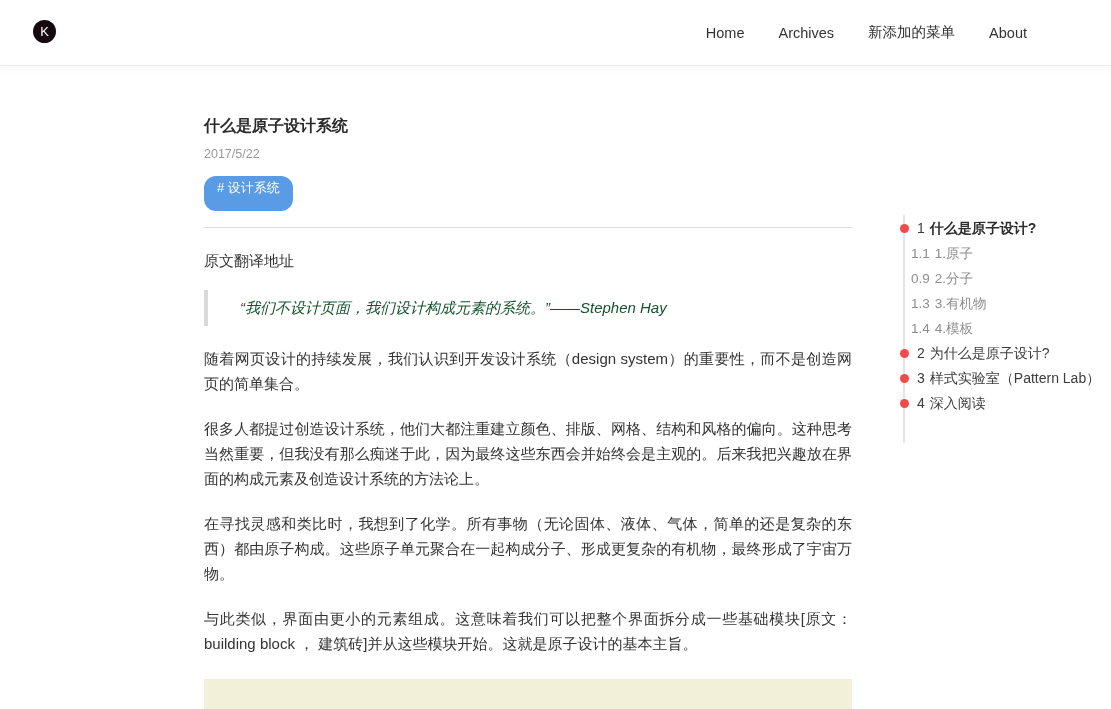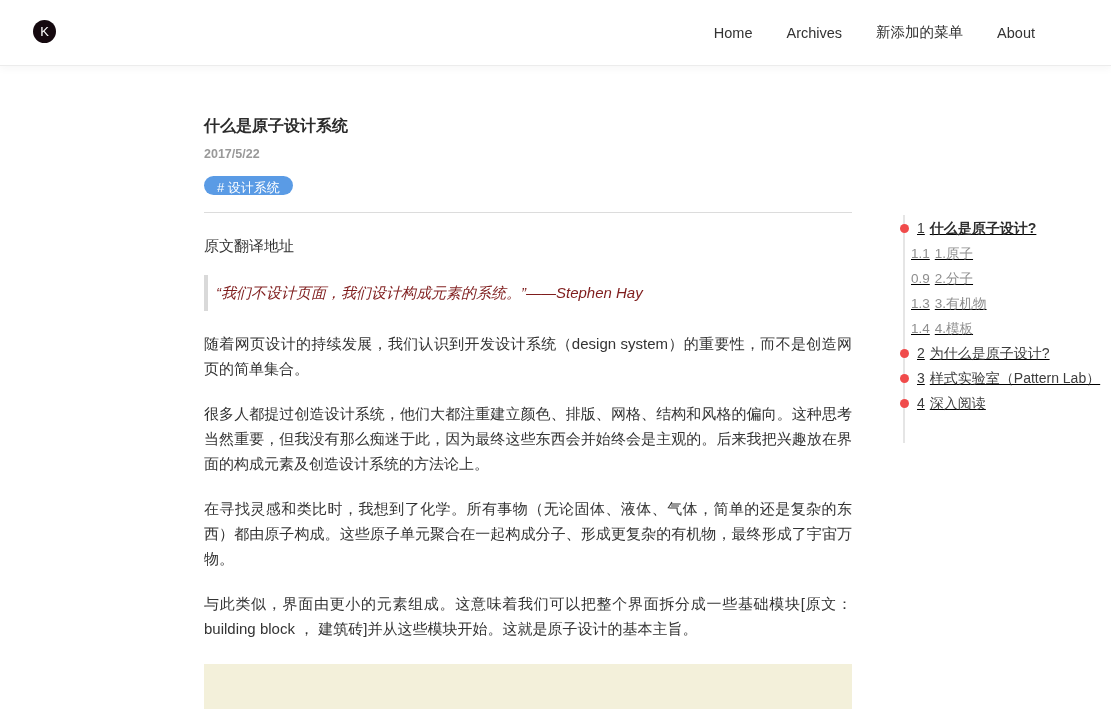--- a/index.html
+++ b/index.html
@@ -32,21 +32,21 @@
     background: #15090f;
     color: #fff;
     display: flex;
     align-items: center;
     justify-content: center;
     font-size: 13px;
     cursor: pointer;
   }
   .nav {
     position: absolute;
-    right: 76px; top: 0;
+    right: 84px; top: 0;
     height: 65px;
     display: flex;
     align-items: center;
     gap: 34px;
   }
   .nav-item {
     font-size: 14.5px;
     color: #333;
     text-decoration: none;
     cursor: pointer;
@@ -63,26 +63,25 @@
     margin: 47px 0 0;
     font-size: 16px;
     line-height: 28px;
     font-weight: 600;
     color: #2b2b2b;
   }
   .date {
     margin-top: 7px;
     font-size: 12.5px;
     color: #999;
-    font-weight: bold;
   }
   .tag {
     display: inline-block;
     margin-top: 15px;
-    height: 19px;
+    height: 35px;
     line-height: 23px;
     padding: 0 13px;
     border-radius: 12px;
     background: var(--tag-bg, #5a9be5);
     color: #fff;
     font-size: 13px;
     text-decoration: none;
     cursor: pointer;
   }
   .divider {
@@ -91,47 +90,46 @@
     margin: 16px 0 0;
   }
   .link-line { margin: 24px 0 0; font-size: 15px; }
   .link-line a {
     color: #333;
     text-underline-offset: 3px;
     cursor: pointer;
   }
   blockquote {
     margin: 19px 0 0;
-    padding: 7px 0 7px 8px;
+    padding: 7px 0 7px 32px;
     border-left: 4px solid #d9d9d9;
     font-style: italic;
     font-size: 15px;
     line-height: 22px;
-    color: #7f1d1d;
+    color: #14532d;
   }
   .article p.body {
     margin: 20px 0 0;
     font-size: 15px;
     line-height: 25px;
     color: #333;
     text-align: justify;
   }
   .article-image {
     margin-top: 23px;
     width: 100%;
     height: 220px;
     background: var(--image-bg, #f3f0da);
   }
 
   
   .toc {
     position: absolute;
     left: 903px; top: 213px;
     width: 205px;
-    text-decoration: underline;
   }
   .toc-line {
     position: absolute;
     left: 0; top: 2px;
     width: 2px; height: 228px;
     background: #e5e5e5;
   }
   .toc ul {
     list-style: none;
     margin: 0;

